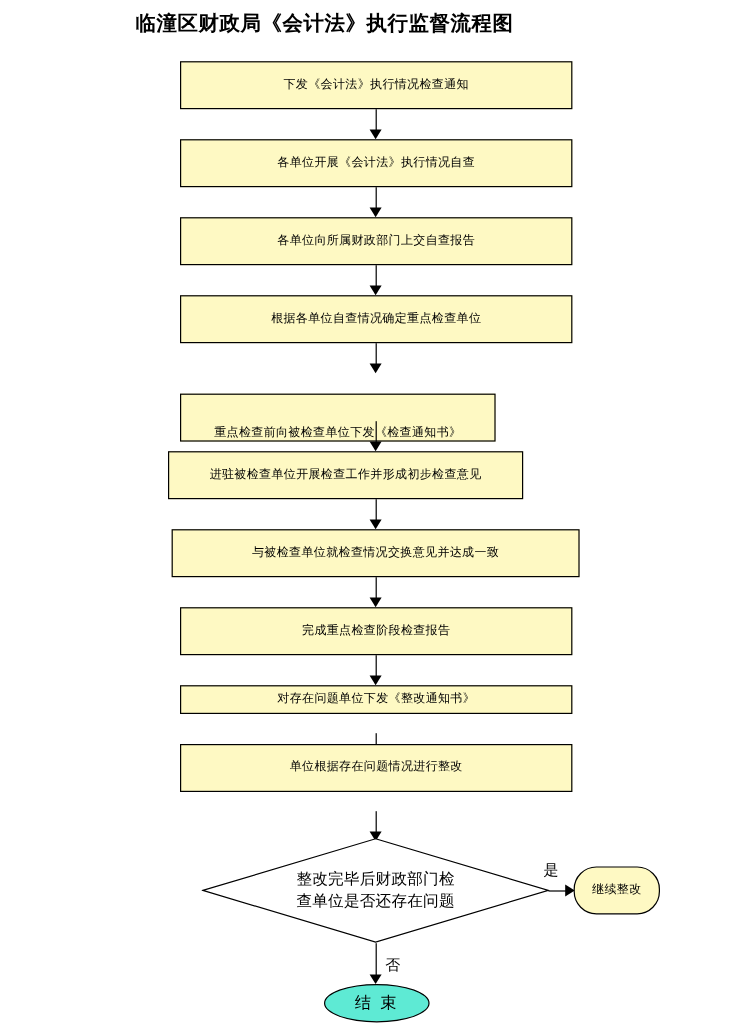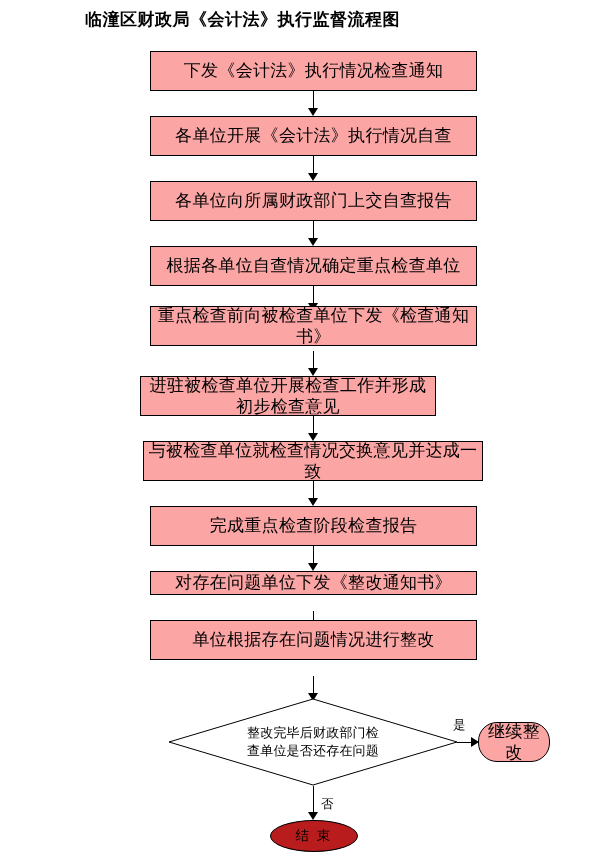--- a/index.html
+++ b/index.html
@@ -23,30 +23,31 @@
   .title {
     position: absolute;
     top: 8px;
     left: 0;
     width: 485px;
     text-align: center;
     font-size: 17px;
     font-weight: bold;
     letter-spacing: 0.5px;
     font-family: "Liberation Sans", sans-serif;
+    padding-left: 28px;
   }
   .node {
     position: absolute;
     box-sizing: border-box;
     border: 1px solid #000000;
-    background: #fca5a5;
+    background: #fef9c3;
     display: flex;
     align-items: center;
     justify-content: center;
-    font-size: 17px;
+    font-size: 10px;
     line-height: 1.25;
     text-align: center;
     letter-spacing: 0.3px;
     padding: 0 4px;
   }
   .connector {
     position: absolute;
     background: #000000;
     width: 1px;
   }
@@ -95,21 +96,21 @@
     position: absolute;
     font-size: 12.5px;
     background: #ffffff;
     padding: 0 1px;
   }
   .terminator {
     position: absolute;
     box-sizing: border-box;
     border: 1px solid #000000;
     border-radius: 50%;
-    background: #b91c1c;
+    background: #5eead4;
     display: flex;
     align-items: center;
     justify-content: center;
     font-size: 13.5px;
     letter-spacing: 2px;
   }
 </style>
 </head>
 <body>
 
@@ -134,21 +135,21 @@
   </div>
   <div class="connector" style="left:313px; top:221px; height:19px;"></div>
   <div class="arrow-down" style="left:308px; top:238px;"></div>
 
   <div class="node" style="left:150px; top:246px; width:327px; height:40px;text-align:center;">
     <span>根据各单位自查情况确定重点检查单位</span>
   </div>
   <div class="connector" style="left:313px; top:286px; height:19px;"></div>
   <div class="arrow-down" style="left:308px; top:303px;"></div>
 
-  <div class="node" style="left:150px; top:306px; width:327px; height:40px;">
+  <div class="node" style="left:150px; top:328px; width:263px; height:40px;align-items:flex-end;">
     <span>重点检查前向被检查单位下发《检查通知书》</span>
   </div>
   <div class="connector" style="left:313px; top:351px; height:19px;"></div>
   <div class="arrow-down" style="left:308px; top:368px;"></div>
 
   <div class="node" style="left:140px; top:376px; width:296px; height:40px;">
     <span>进驻被检查单位开展检查工作并形成初步检查意见</span>
   </div>
   <div class="connector" style="left:313px; top:416px; height:19px;"></div>
   <div class="arrow-down" style="left:308px; top:433px;"></div>

